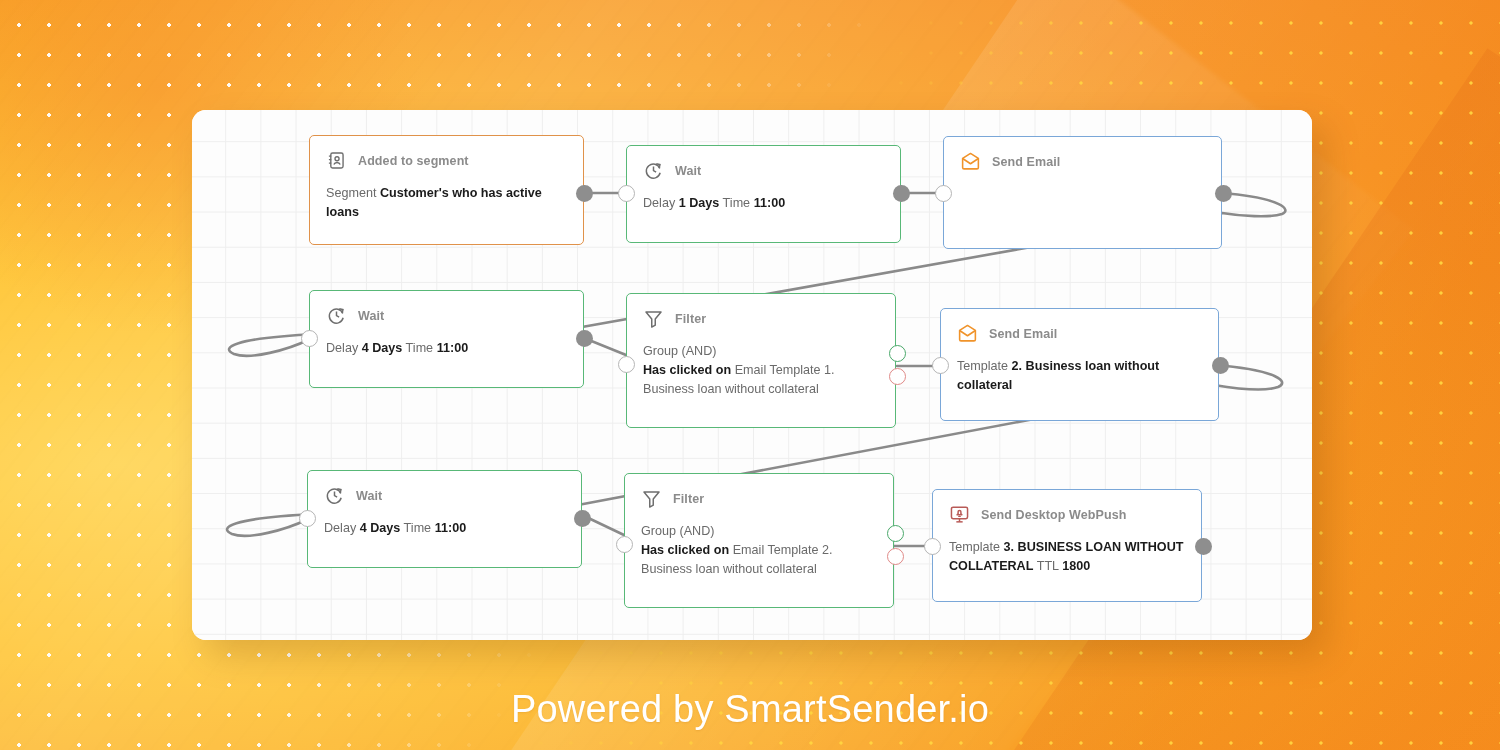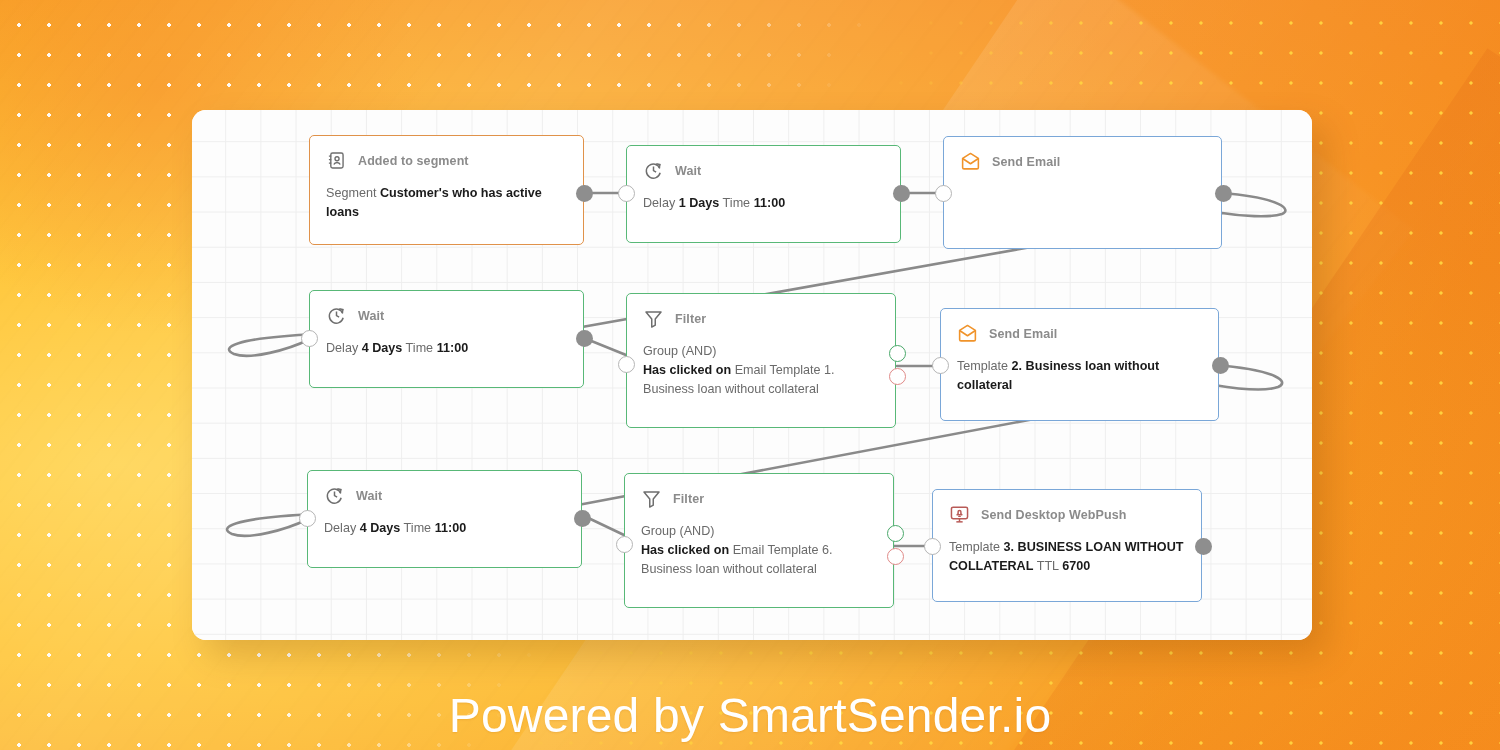--- a/index.html
+++ b/index.html
@@ -145,21 +145,21 @@
     background: #ffffff;
     border: 1.7px solid #e08a88;
   }
 
   
   #footer-text {
     position: absolute;
     left: 0; right: 0; top: 688px;
     text-align: center;
     color: #ffffff;
-    font-size: 48px;
+    font-size: 38px;
     font-weight: 400;
     letter-spacing: .2px;
     text-shadow: 0 1px 2px rgba(180,100,10,0.18);
   }
 </style>
 </head>
 <body>
 
 <div id="root">
 
@@ -326,21 +326,21 @@
       <div class="node-head">
         <svg class="ico" viewBox="0 0 24 24" fill="none" stroke="#6e6e6e" stroke-width="1.7" stroke-linejoin="round">
           <path d="M3.4 4.6h17.2l-6.6 8v7l-4 2.2v-9.2Z"></path>
         </svg>
         <span class="node-title">Filter</span>
       </div>
       <div class="node-body">
         <div class="dim">Group (AND)</div>
         <div>
           <b>Has clicked on</b>
-          <span class="dim">Email Template 6. Business loan without collateral</span>
+          <span class="dim">Email Template 2. Business loan without collateral</span>
         </div>
       </div>
       <div class="port in" style="left:-9px; top:62px;"></div>
       <div class="port out-green" style="left:262px; top:51px;"></div>
       <div class="port out-red" style="left:262px; top:74px;"></div>
     </div>
 
     <div class="node blue" style="left:740px; top:379px; width:270px; height:113px;">
       <div class="node-head">
         <svg class="ico" viewBox="0 0 24 24" fill="none" stroke="#b85a57" stroke-width="1.7" stroke-linejoin="round">
@@ -349,21 +349,21 @@
           <line x1="8.4" y1="20.4" x2="15.6" y2="20.4"></line>
           <path d="M9.3 12.4h5.4l-1.1-1.3V8.9a1.6 1.6 0 0 0-3.2 0v2.2Z"></path>
           <path d="M11 13.6c.2.6 1.8.6 2 0"></path>
         </svg>
         <span class="node-title">Send Desktop WebPush</span>
       </div>
       <div class="node-body">
         <span class="dim">Template</span>
         <b>3. BUSINESS LOAN WITHOUT COLLATERAL</b>
         <span class="dim">TTL</span>
-        <b>6700</b>
+        <b>1800</b>
       </div>
       <div class="port in" style="left:-9px; top:48px;"></div>
       <div class="port out" style="left:262px; top:48px;"></div>
     </div>
 
   </div>
 
   <div id="footer-text">Powered by SmartSender.io</div>
 </div>
 

